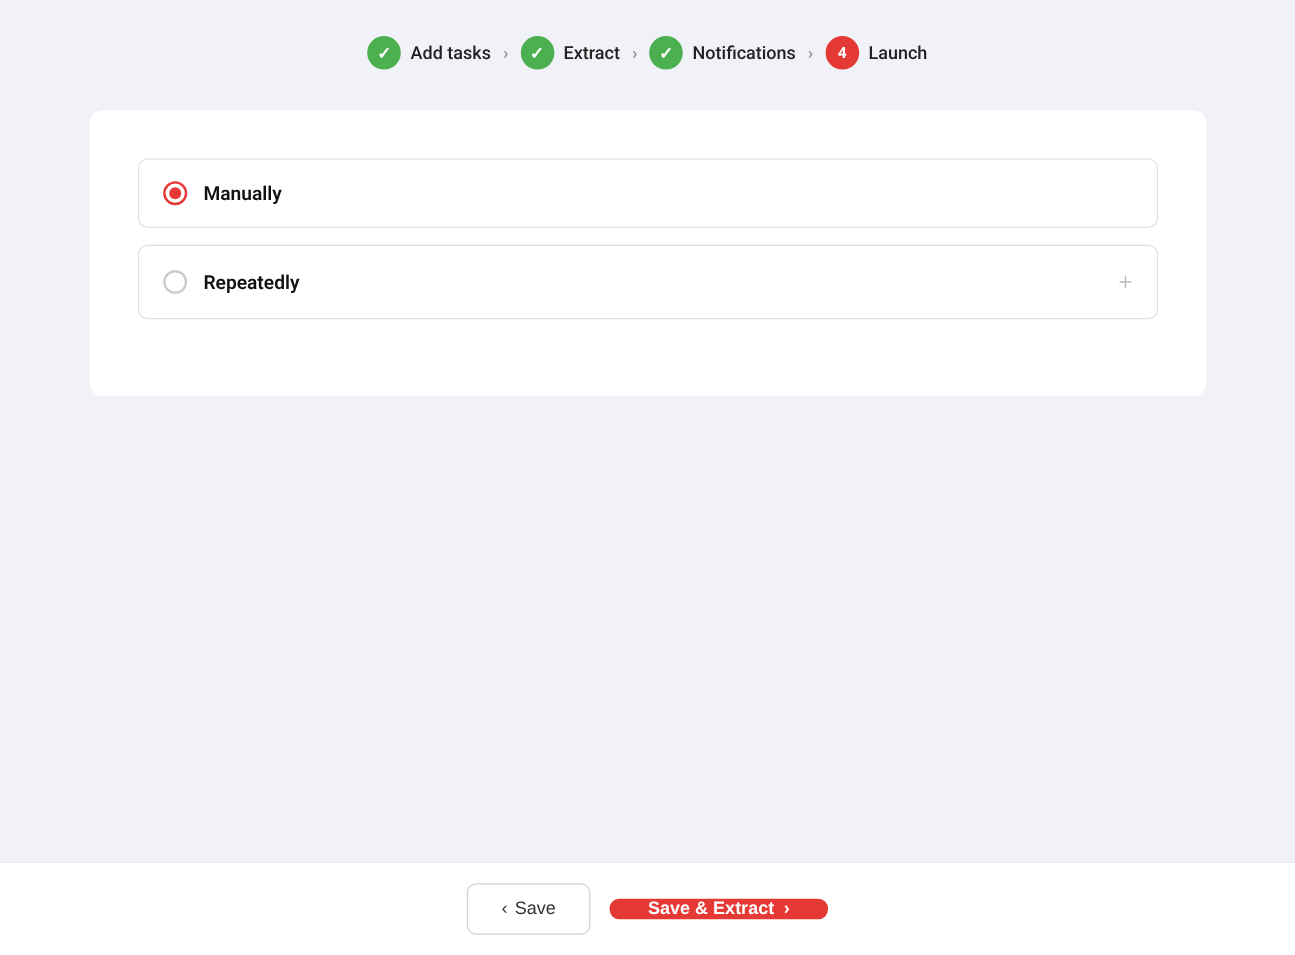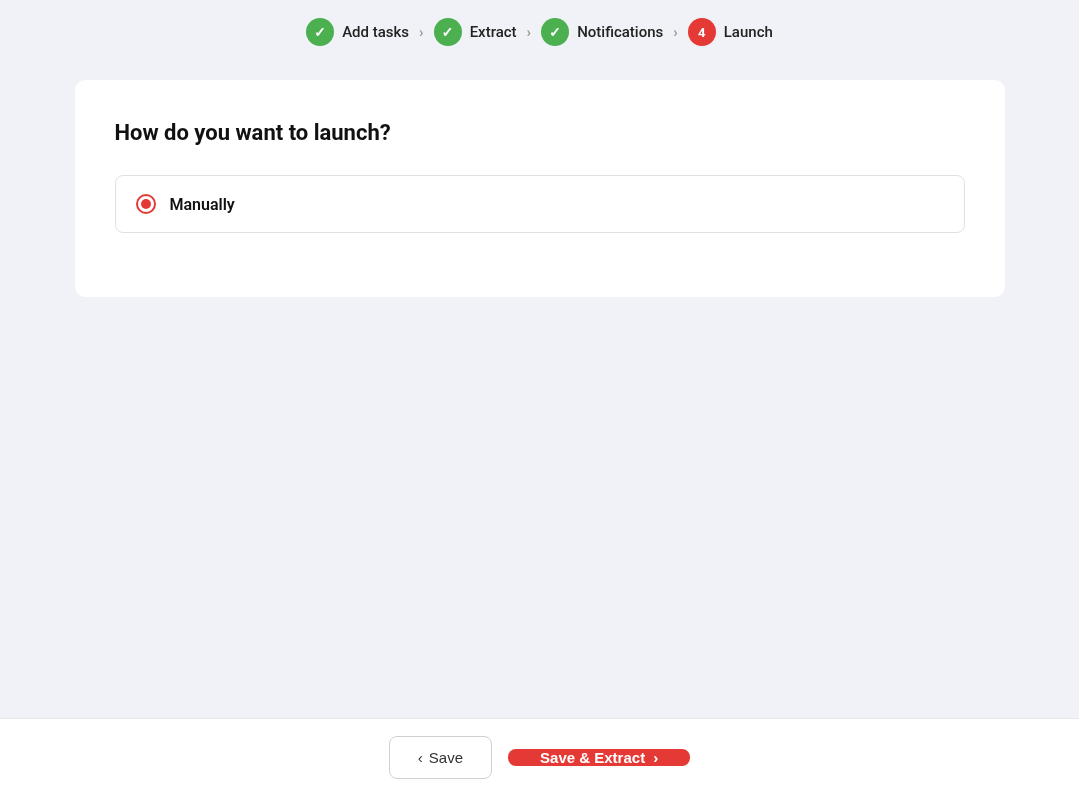--- a/index.html
+++ b/index.html
@@ -16,21 +16,21 @@
       display: flex;
       flex-direction: column;
       align-items: center;
     }
 
     
     .stepper {
       display: flex;
       align-items: center;
       justify-content: center;
-      padding: 18px 0 24px 0;
+      padding: 30px 0 24px 0;
       gap: 0;
     }
 
     .step {
       display: flex;
       align-items: center;
       gap: 8px;
     }
 
     .step-icon-done {
@@ -222,31 +222,38 @@
   <span class="step-arrow">›</span>
 
   <div class="step">
     <div class="step-icon-active">4</div>
     <span class="step-label">Launch</span>
   </div>
 
 </div>
 
 <div class="main-card">
-  <div class="card-title">How do you want to launch?</div>
 
   <div class="option-row">
     <div class="option-left">
       <div class="radio-outer selected">
         <div class="radio-inner"></div>
       </div>
       <span class="option-label">Manually</span>
     </div>
   </div>
 
+  <div class="option-row">
+    <div class="option-left">
+      <div class="radio-outer">
+      </div>
+      <span class="option-label">Repeatedly</span>
+    </div>
+    <span class="option-plus">+</span>
+  </div>
 </div>
 
 <div class="bottom-bar">
   <button class="btn-back">
     <span>‹</span>
     <span>Save</span>
   </button>
   <button class="btn-save">
     <span>Save &amp; Extract</span>
     <span>›</span>

